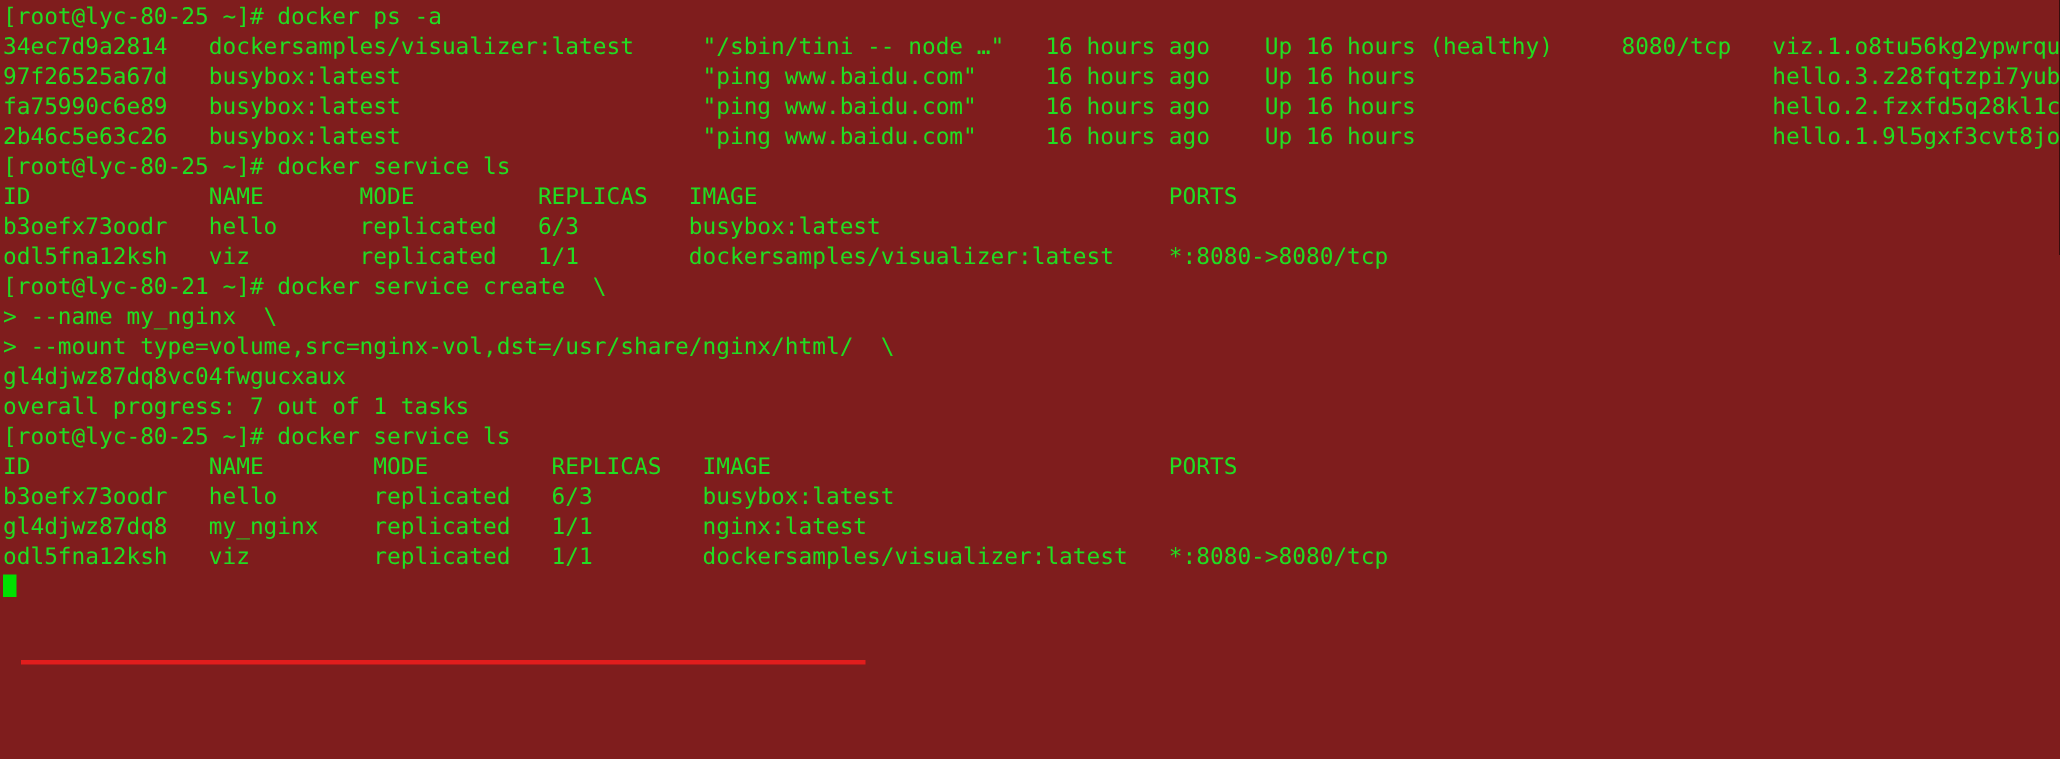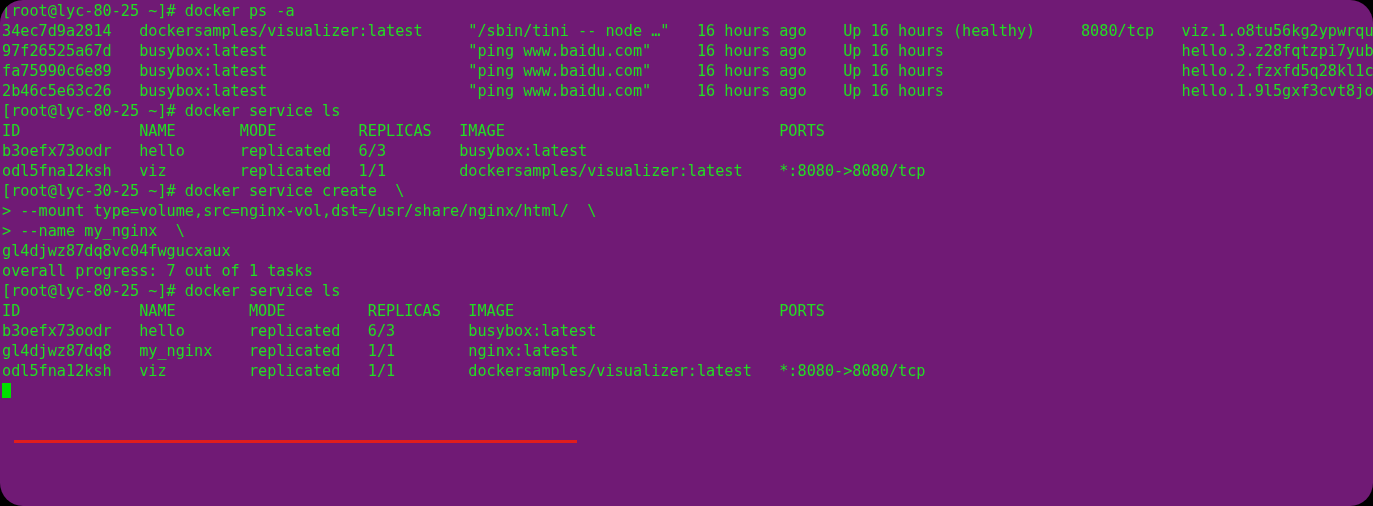--- a/index.html
+++ b/index.html
@@ -10,29 +10,28 @@
   body {
     width: 1373px;
     height: 506px;
     overflow: hidden;
     font-family: "DejaVu Sans Mono", "Liberation Mono", monospace;
   }
   #terminal {
     position: relative;
     width: 1373px;
     height: 506px;
-    background: #701a75;
+    background: #7f1d1d;
     color: #22dd22;
     font-family: "DejaVu Sans Mono", "Liberation Mono", monospace;
     font-size: 15.2px;
     line-height: 20px;
     padding: 1px 0 0 2px;
     box-sizing: border-box;
     overflow: hidden;
-    border-radius: 23px;
   }
   .line {
     white-space: pre;
     height: 20px;
     line-height: 20px;
     letter-spacing: 0px;
     color: #22dd22;
     font-family: "DejaVu Sans Mono", "Liberation Mono", monospace;
   }
   .cursor {
@@ -60,23 +59,23 @@
   <div class="line">34ec7d9a2814   dockersamples/visualizer:latest     "/sbin/tini -- node …"   16 hours ago    Up 16 hours (healthy)     8080/tcp   viz.1.o8tu56kg2ypwrqurgybzuvu</div>
   <div class="line">97f26525a67d   busybox:latest                      "ping www.baidu.com"     16 hours ago    Up 16 hours                          hello.3.z28fqtzpi7yubwozhw6lr</div>
   <div class="line">fa75990c6e89   busybox:latest                      "ping www.baidu.com"     16 hours ago    Up 16 hours                          hello.2.fzxfd5q28kl1ccslghd2t</div>
   <div class="line">2b46c5e63c26   busybox:latest                      "ping www.baidu.com"     16 hours ago    Up 16 hours                          hello.1.9l5gxf3cvt8joew75z3de</div>
 
   <div class="line">[root@lyc-80-25 ~]# docker service ls</div>
   <div class="line">ID             NAME       MODE         REPLICAS   IMAGE                              PORTS</div>
   <div class="line">b3oefx73oodr   hello      replicated   6/3        busybox:latest</div>
   <div class="line">odl5fna12ksh   viz        replicated   1/1        dockersamples/visualizer:latest    *:8080-&gt;8080/tcp</div>
 
-  <div class="line">[root@lyc-30-25 ~]# docker service create  \</div>
+  <div class="line">[root@lyc-80-21 ~]# docker service create  \</div>
+  <div class="line">&gt; --name my_nginx  \</div>
   <div class="line">&gt; --mount type=volume,src=nginx-vol,dst=/usr/share/nginx/html/  \</div>
-  <div class="line">&gt; --name my_nginx  \</div>
   <div class="line">gl4djwz87dq8vc04fwgucxaux</div>
   <div class="line">overall progress: 7 out of 1 tasks</div>
 
   <div class="line">[root@lyc-80-25 ~]# docker service ls</div>
   <div class="line">ID             NAME        MODE         REPLICAS   IMAGE                             PORTS</div>
   <div class="line">b3oefx73oodr   hello       replicated   6/3        busybox:latest</div>
   <div class="line">gl4djwz87dq8   my_nginx    replicated   1/1        nginx:latest</div>
   <div class="line">odl5fna12ksh   viz         replicated   1/1        dockersamples/visualizer:latest   *:8080-&gt;8080/tcp</div>
 
   <div class="line"><span class="cursor"></span></div>

